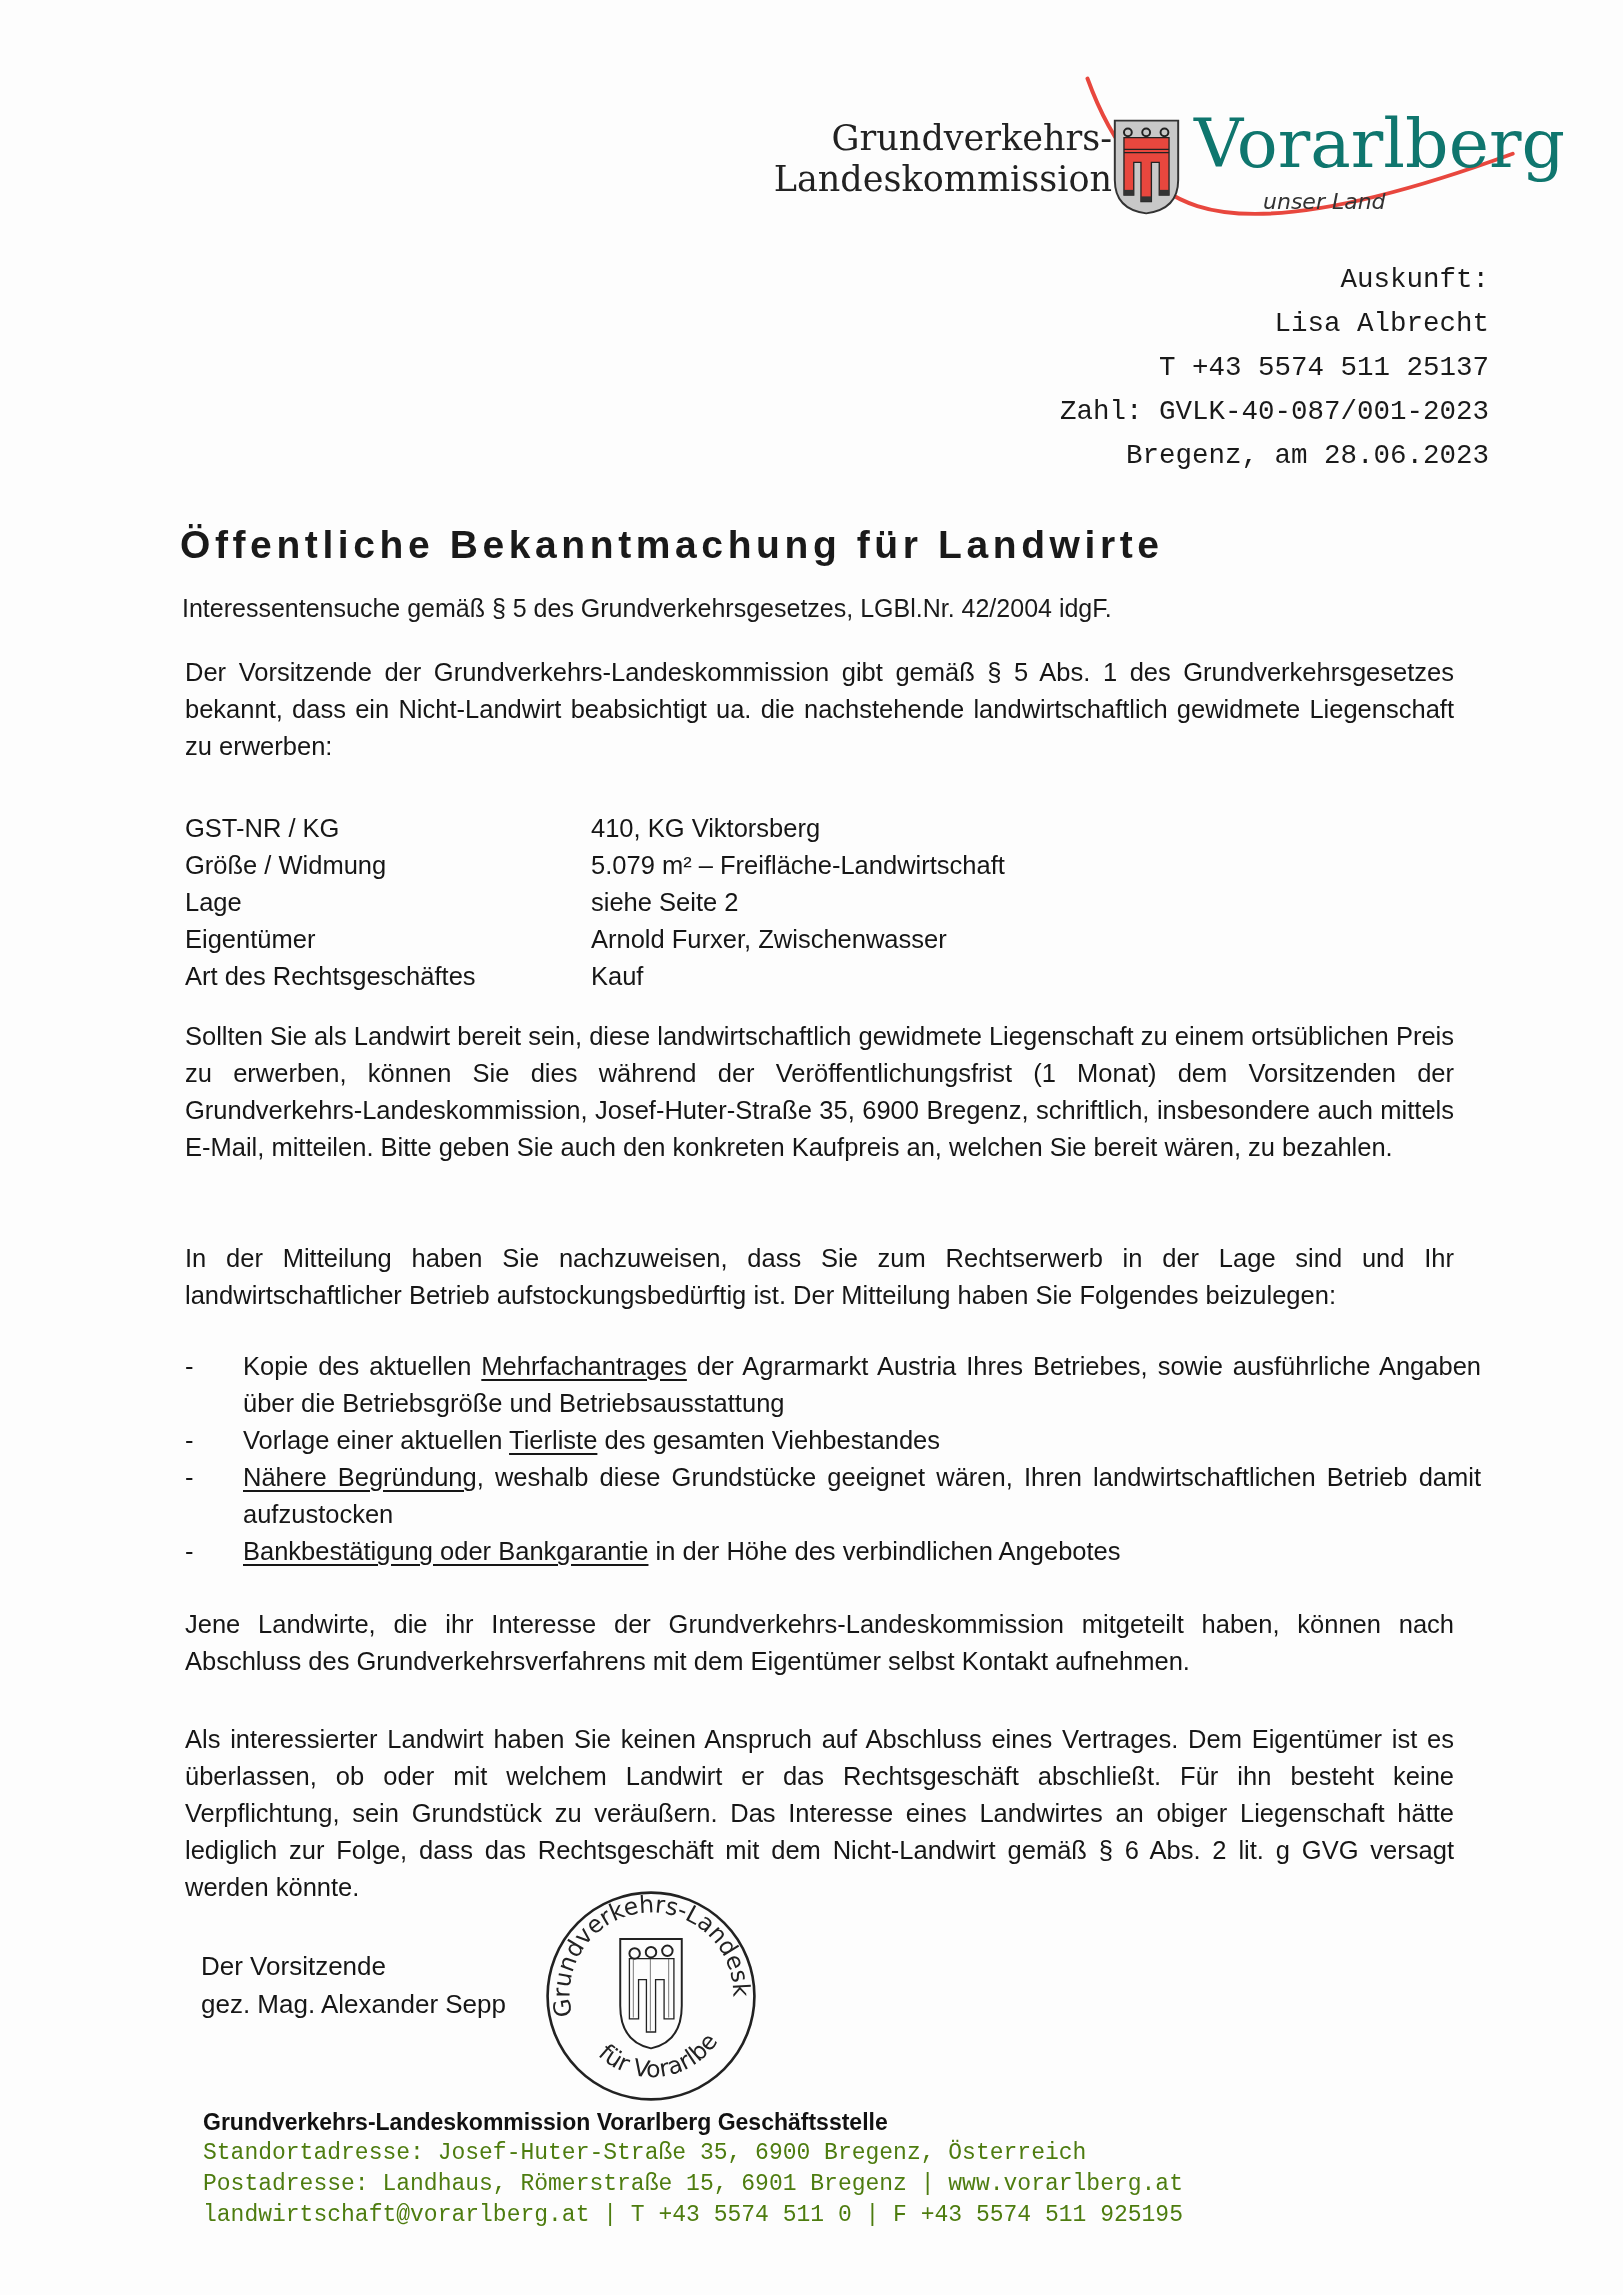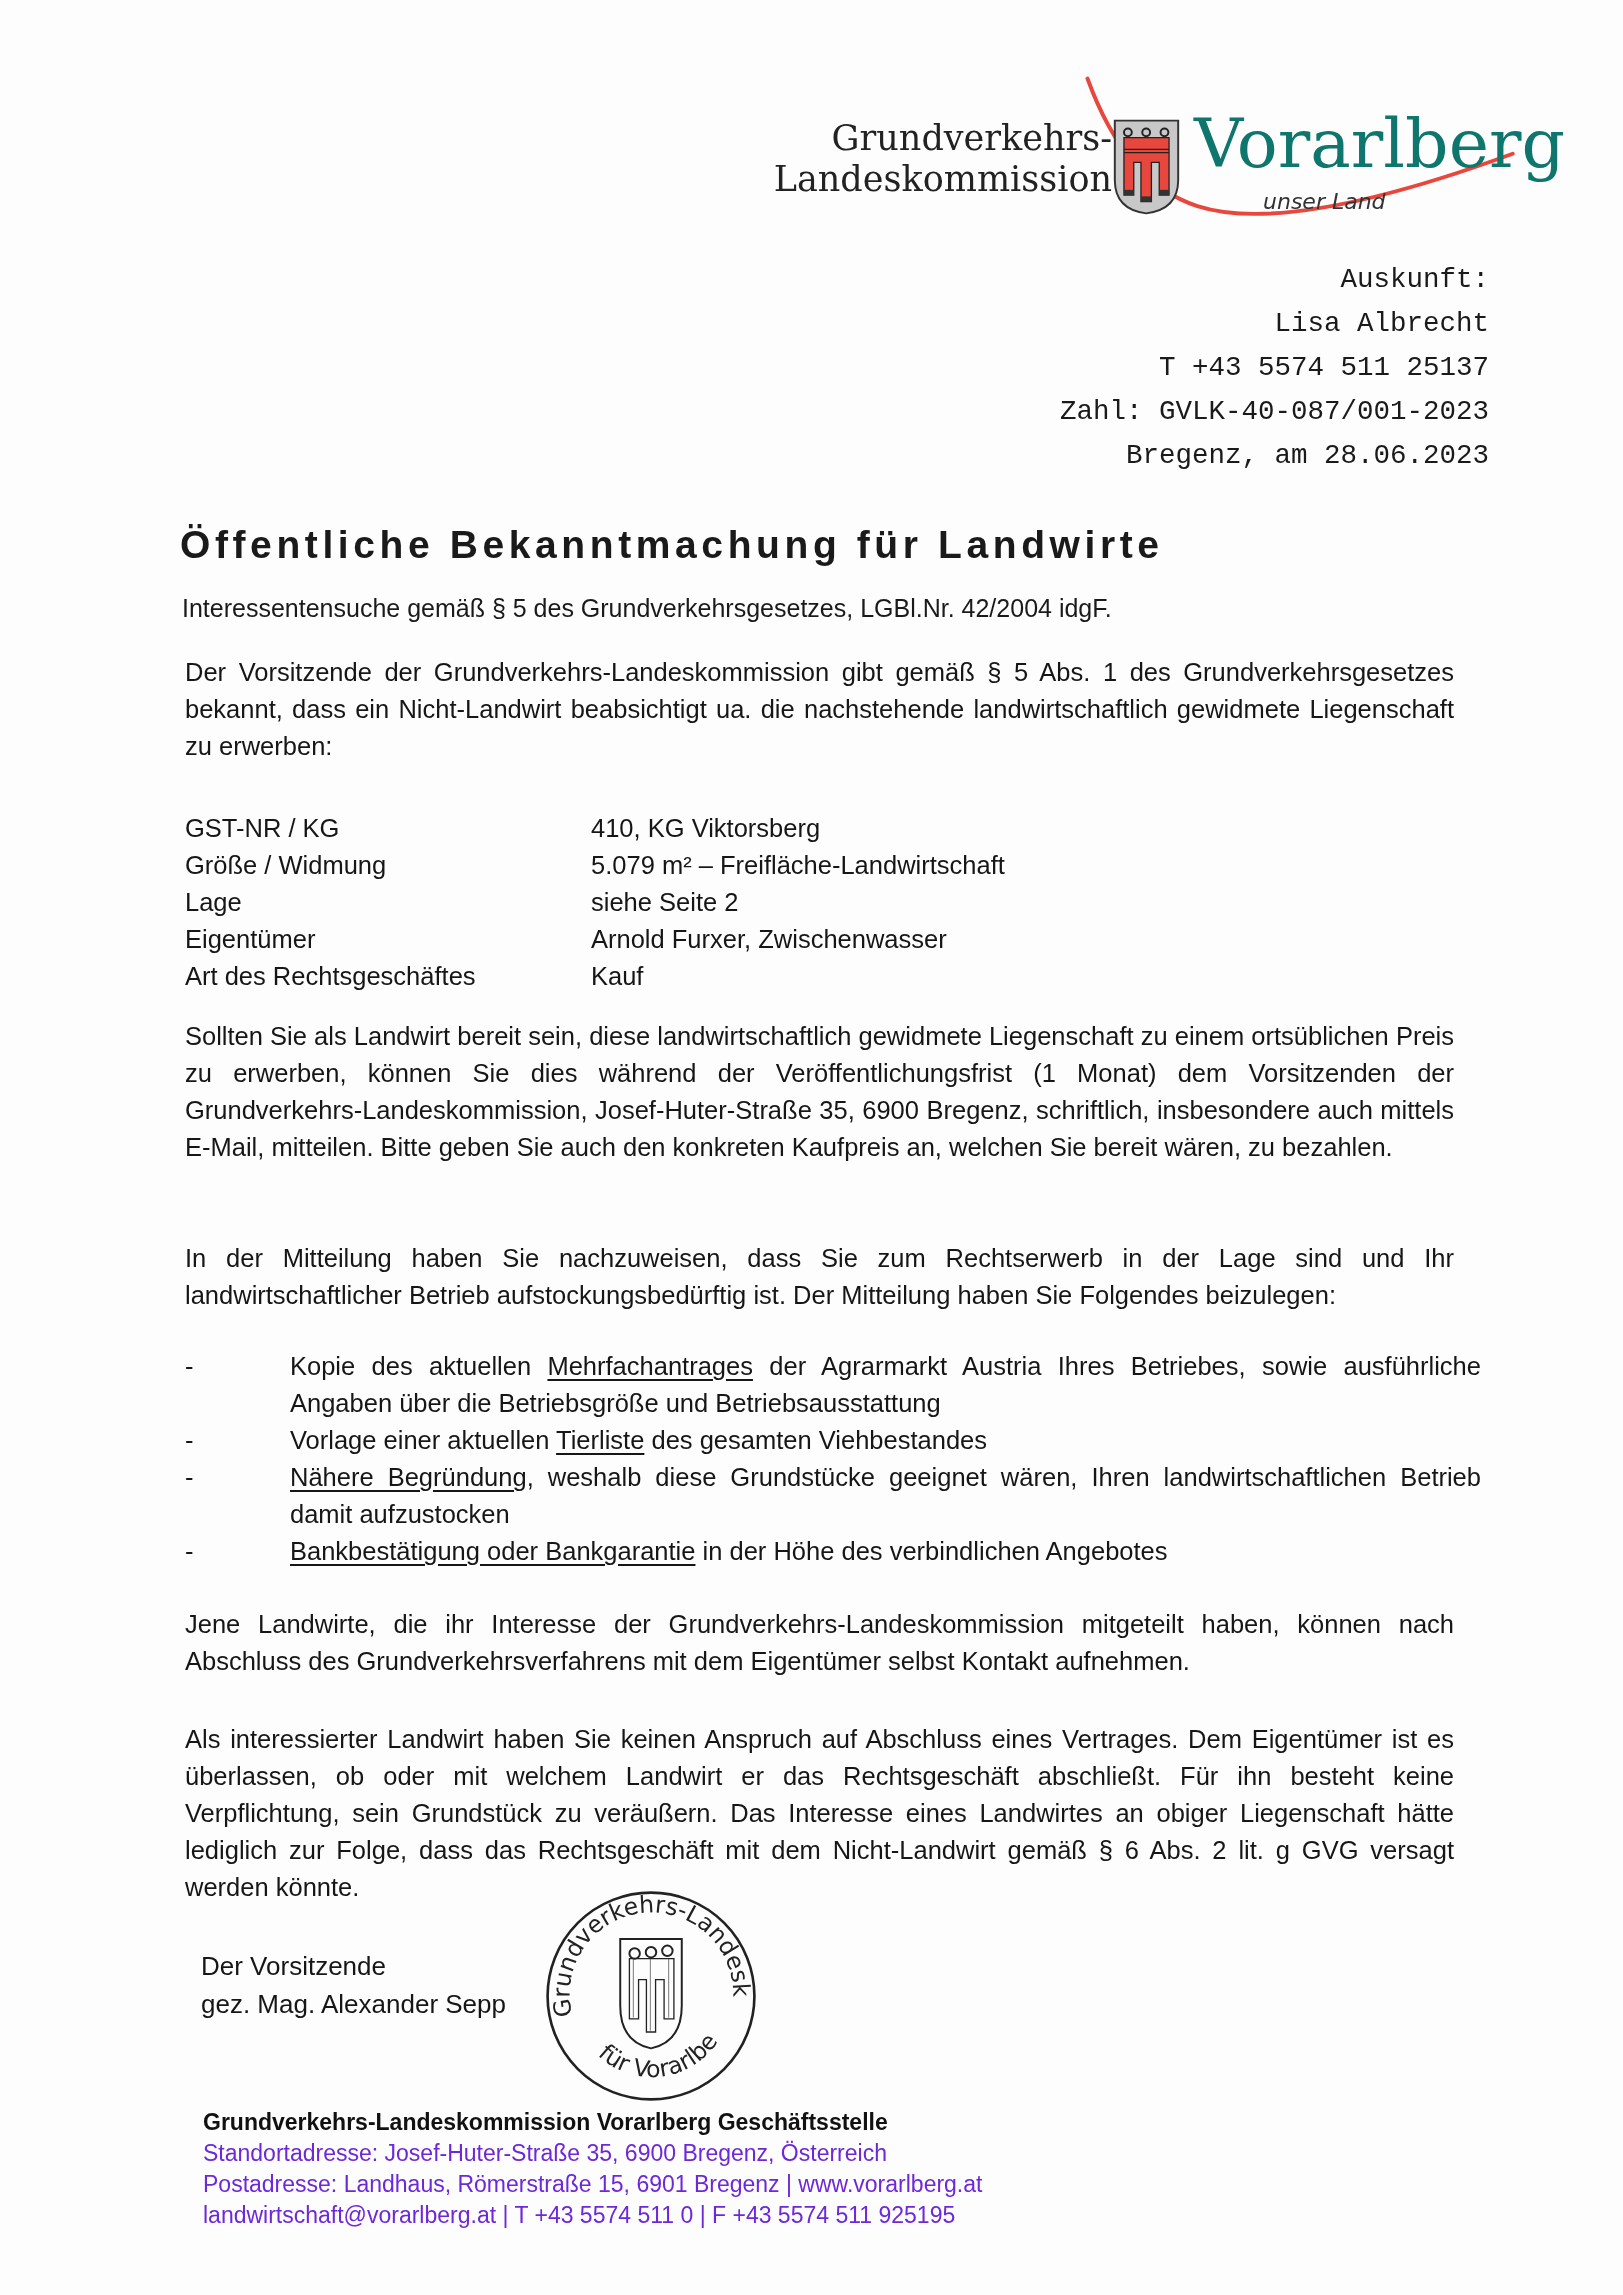--- a/index.html
+++ b/index.html
@@ -49,33 +49,33 @@
   
   .prop-table { position: absolute; left: 185px; top: 810px; font-size: 25.5px; line-height: 37px; }
   .prop-row { display: flex; }
   .prop-label { width: 406px; }
   .prop-value { }
 
   
   .req-list { position: absolute; left: 185px; top: 1348px; width: 1296px; font-size: 25.5px; line-height: 37px; }
   .req-item { display: flex; }
   .req-dash { width: 58px; flex: none; }
-  .req-text { flex: 1; text-align: justify; margin-left: 47px; }
+  .req-text { flex: 1; text-align: justify; }
   .u { text-decoration: underline; text-decoration-thickness: 2px; text-underline-offset: 3.9px; }
 
   
   .sig { position: absolute; left: 201px; top: 1947px; font-size: 26px; line-height: 38px; }
 
   
   .stamp { position: absolute; left: 543px; top: 1888px; width: 216px; height: 216px; }
 
   
   .footer { position: absolute; left: 203px; top: 2107px; font-size: 23px; line-height: 31px; }
   .footer-org { font-weight: bold; color: #111; }
-  .footer-line { color: #6d28d9; }
+  .footer-line { color: #4d7c0f; font-family: Liberation Mono, monospace; }
 </style>
 </head>
 <body>
 
 <div class="page">
 
   <svg class="logo-swoosh" viewBox="0 0 680 240">
     <path d="M 22 10 Q 80 170 190 205 Q 330 250 672 125" fill="none" stroke="#e8473e" stroke-width="6" stroke-linecap="round"></path>
   </svg>
   <div class="logo-org">

